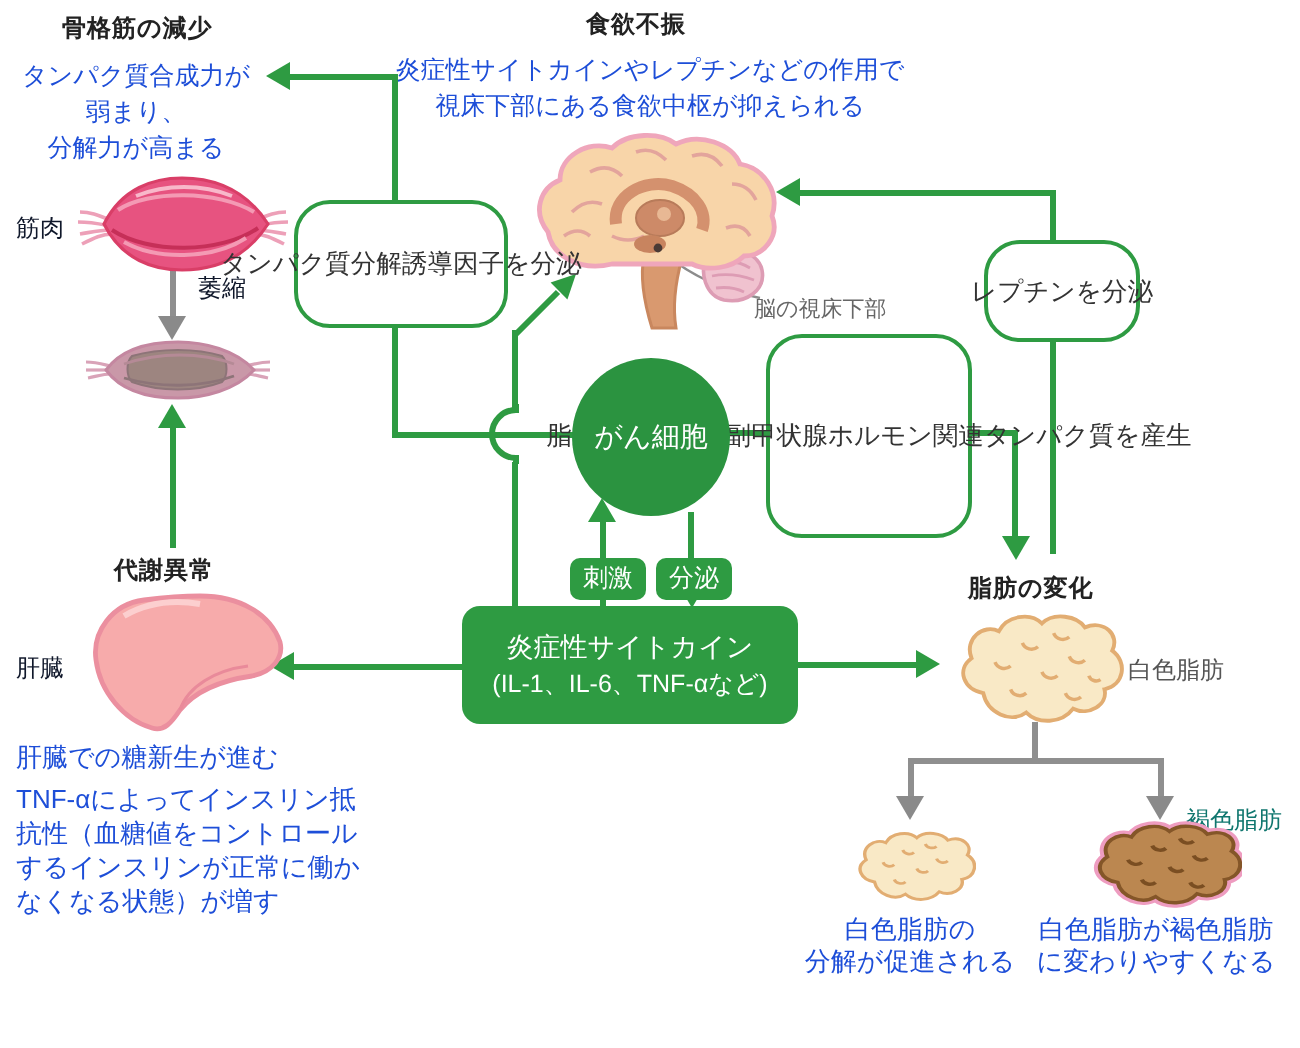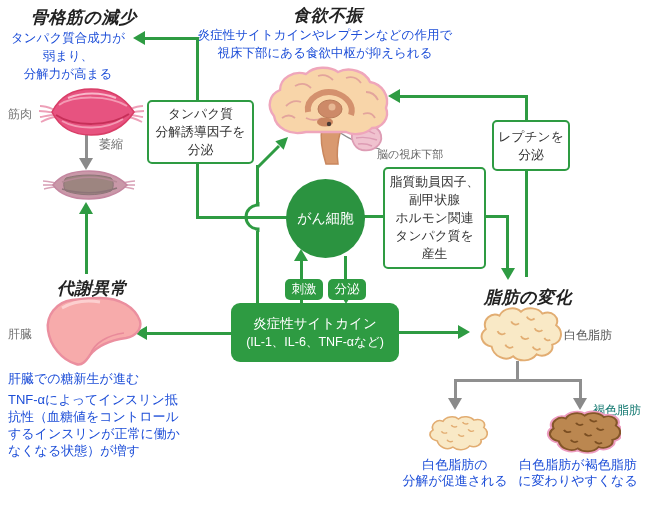--- a/index.html
+++ b/index.html
@@ -1,39 +1,39 @@
 <!DOCTYPE html>
 <html><head>
 <meta charset="utf-8">
 <style>
   html,body{margin:0;padding:0;background:#fff;}
   #canvas{
     position:relative;width:650px;height:524px;background:#ffffff;overflow:hidden;
     font-family:"Liberation Sans","DejaVu Sans",sans-serif;color:#333;
   }
   .abs{position:absolute;}
-  .heading{font-size:17px;font-weight:bold;color:#222;letter-spacing:0.5px;white-space:nowrap;font-style:italic;}
+  .heading{font-size:12px;font-weight:bold;color:#222;letter-spacing:0.5px;white-space:nowrap;}
   .body-text{font-size:12.5px;line-height:18px;color:#1d4ed8;white-space:nowrap;}
-  .small-label{font-size:12px;color:#737373;white-space:nowrap;}
+  .small-label{font-size:12px;color:#0f172a;white-space:nowrap;}
   .tiny-label{font-size:11px;color:#666;white-space:nowrap;}
   .center{text-align:center;}
   
   .hline{position:absolute;height:3px;background:#2e9b42;}
   .vline{position:absolute;width:3px;background:#2e9b42;}
   .gray{background:#8f8f8f;}
   
   .ah{position:absolute;width:0;height:0;border-style:solid;}
   .ah-left {border-width:7px 12px 7px 0;border-color:transparent #2e9b42 transparent transparent;}
   .ah-right{border-width:7px 0 7px 12px;border-color:transparent transparent transparent #2e9b42;}
   .ah-up   {border-width:0 7px 12px 7px;border-color:transparent transparent #2e9b42 transparent;}
   .ah-down {border-width:12px 7px 0 7px;border-color:#2e9b42 transparent transparent transparent;}
   .ah-down-gray{border-width:12px 7px 0 7px;border-color:#8a8a8a transparent transparent transparent;}
   
-  .obox{position:absolute;background:#fff;border:2.5px solid #2e9b42;border-radius:5px;
-        display:flex;flex-direction:column;justify-content:center;align-items:center;
+  .obox{position:absolute;background:#fff;border:2.5px solid #2e9b42;border-radius:18px;
+        display:flex;justify-content:center;align-items:center;
         font-size:12.8px;line-height:18px;color:#333;z-index:3;white-space:nowrap;}
   .fbox{position:absolute;background:#2e9b42;border-radius:9px;color:#fff;
         display:flex;flex-direction:column;justify-content:center;align-items:center;
         font-size:13px;line-height:18px;z-index:3;white-space:nowrap;}
   .tag{position:absolute;background:#2e9b42;border-radius:5px;color:#fff;font-size:12.5px;
        display:flex;justify-content:center;align-items:center;z-index:4;white-space:nowrap;margin-top:12px;}
   .circle{position:absolute;width:79px;height:79px;border-radius:50%;background:#2b9340;color:#fff;
        display:flex;justify-content:center;align-items:center;font-size:14px;z-index:3;white-space:nowrap;}
   svg{display:block;}
 </style>

